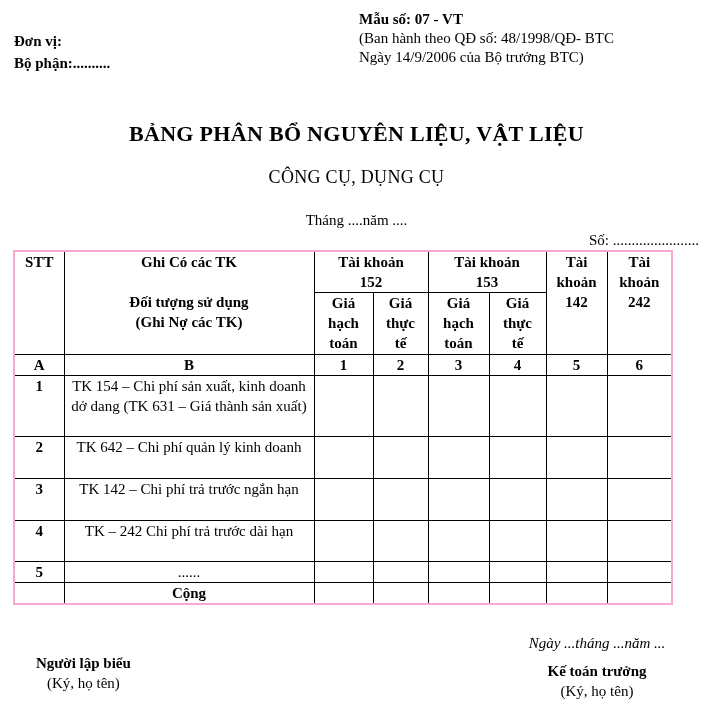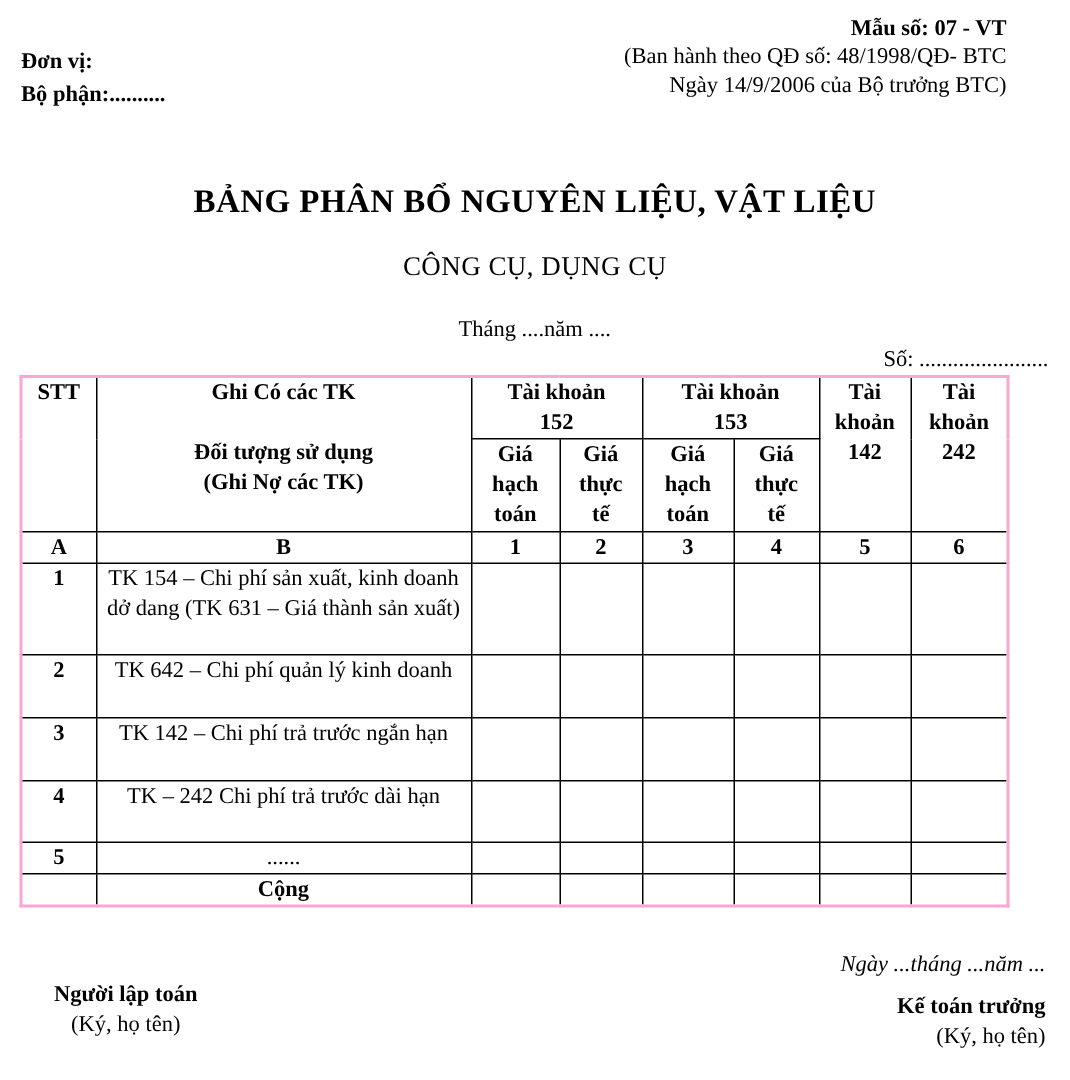--- a/index.html
+++ b/index.html
@@ -13,21 +13,21 @@
     font-size:15px;
     overflow:hidden;
   }
   .bold { font-weight:bold; }
   .italic { font-style:italic; }
   .pre { white-space:pre-line; }
 
   
   .top-header { display:flex; padding-top:10px; }
   .org-block { margin-left:14px; padding-top:20px; line-height:22px; font-weight:bold; }
-  .form-block { margin-left:auto; margin-right:42px; width:312px; text-align:right; line-height:19px; }
+  .form-block { margin-left:auto; margin-right:42px; width:312px; text-align:left; line-height:19px; }
 
   
   .title1 { margin-top:48px; text-align:center; font-weight:bold; font-size:22px; line-height:24px; letter-spacing:0.3px; }
   .title2 { margin-top:19px; text-align:center; font-weight:normal; font-size:18px; line-height:24px; letter-spacing:0.3px; }
   .period { margin-top:21px; text-align:center; line-height:20px; }
   .so-line { text-align:right; padding-right:14px; line-height:20px; }
 
   
   table.alloc {
     margin-left:13px; margin-top:0px;
@@ -53,21 +53,21 @@
   tr.br2 { height:42px; }
   tr.br3 { height:42px; }
   tr.br4 { height:41px; }
   tr.br5 { height:20px; }
   tr.brt { height:20px; }
   .idx { font-weight:bold; }
 
   
   .footer { display:flex; margin-top:28px; line-height:20px; }
   .sig-left { margin-left:36px; padding-top:20px; text-align:center; }
-  .sig-right { margin-left:auto; margin-right:16px; width:200px; text-align:right; }
+  .sig-right { margin-left:auto; margin-right:16px; width:200px; text-align:center; }
   .sig-right .sig-title { margin-top:8px; }
 </style>
 </head>
 <body>
 
 <div class="page">
 
   <div class="top-header">
     <div class="org-block">
       <div>Đơn vị:</div>
@@ -198,21 +198,21 @@
         <td></td>
         <td></td>
         <td></td>
         <td></td>
       </tr>
     </tbody>
   </table>
 
   <div class="footer">
     <div class="sig-left">
-      <div class="bold">Người lập toán</div>
+      <div class="bold">Người lập biểu</div>
       <div>(Ký, họ tên)</div>
     </div>
     <div class="sig-right">
       <div class="italic">Ngày ...tháng ...năm ...</div>
       <div class="bold sig-title">Kế toán trưởng</div>
       <div>(Ký, họ tên)</div>
     </div>
   </div>
 
 </div>

